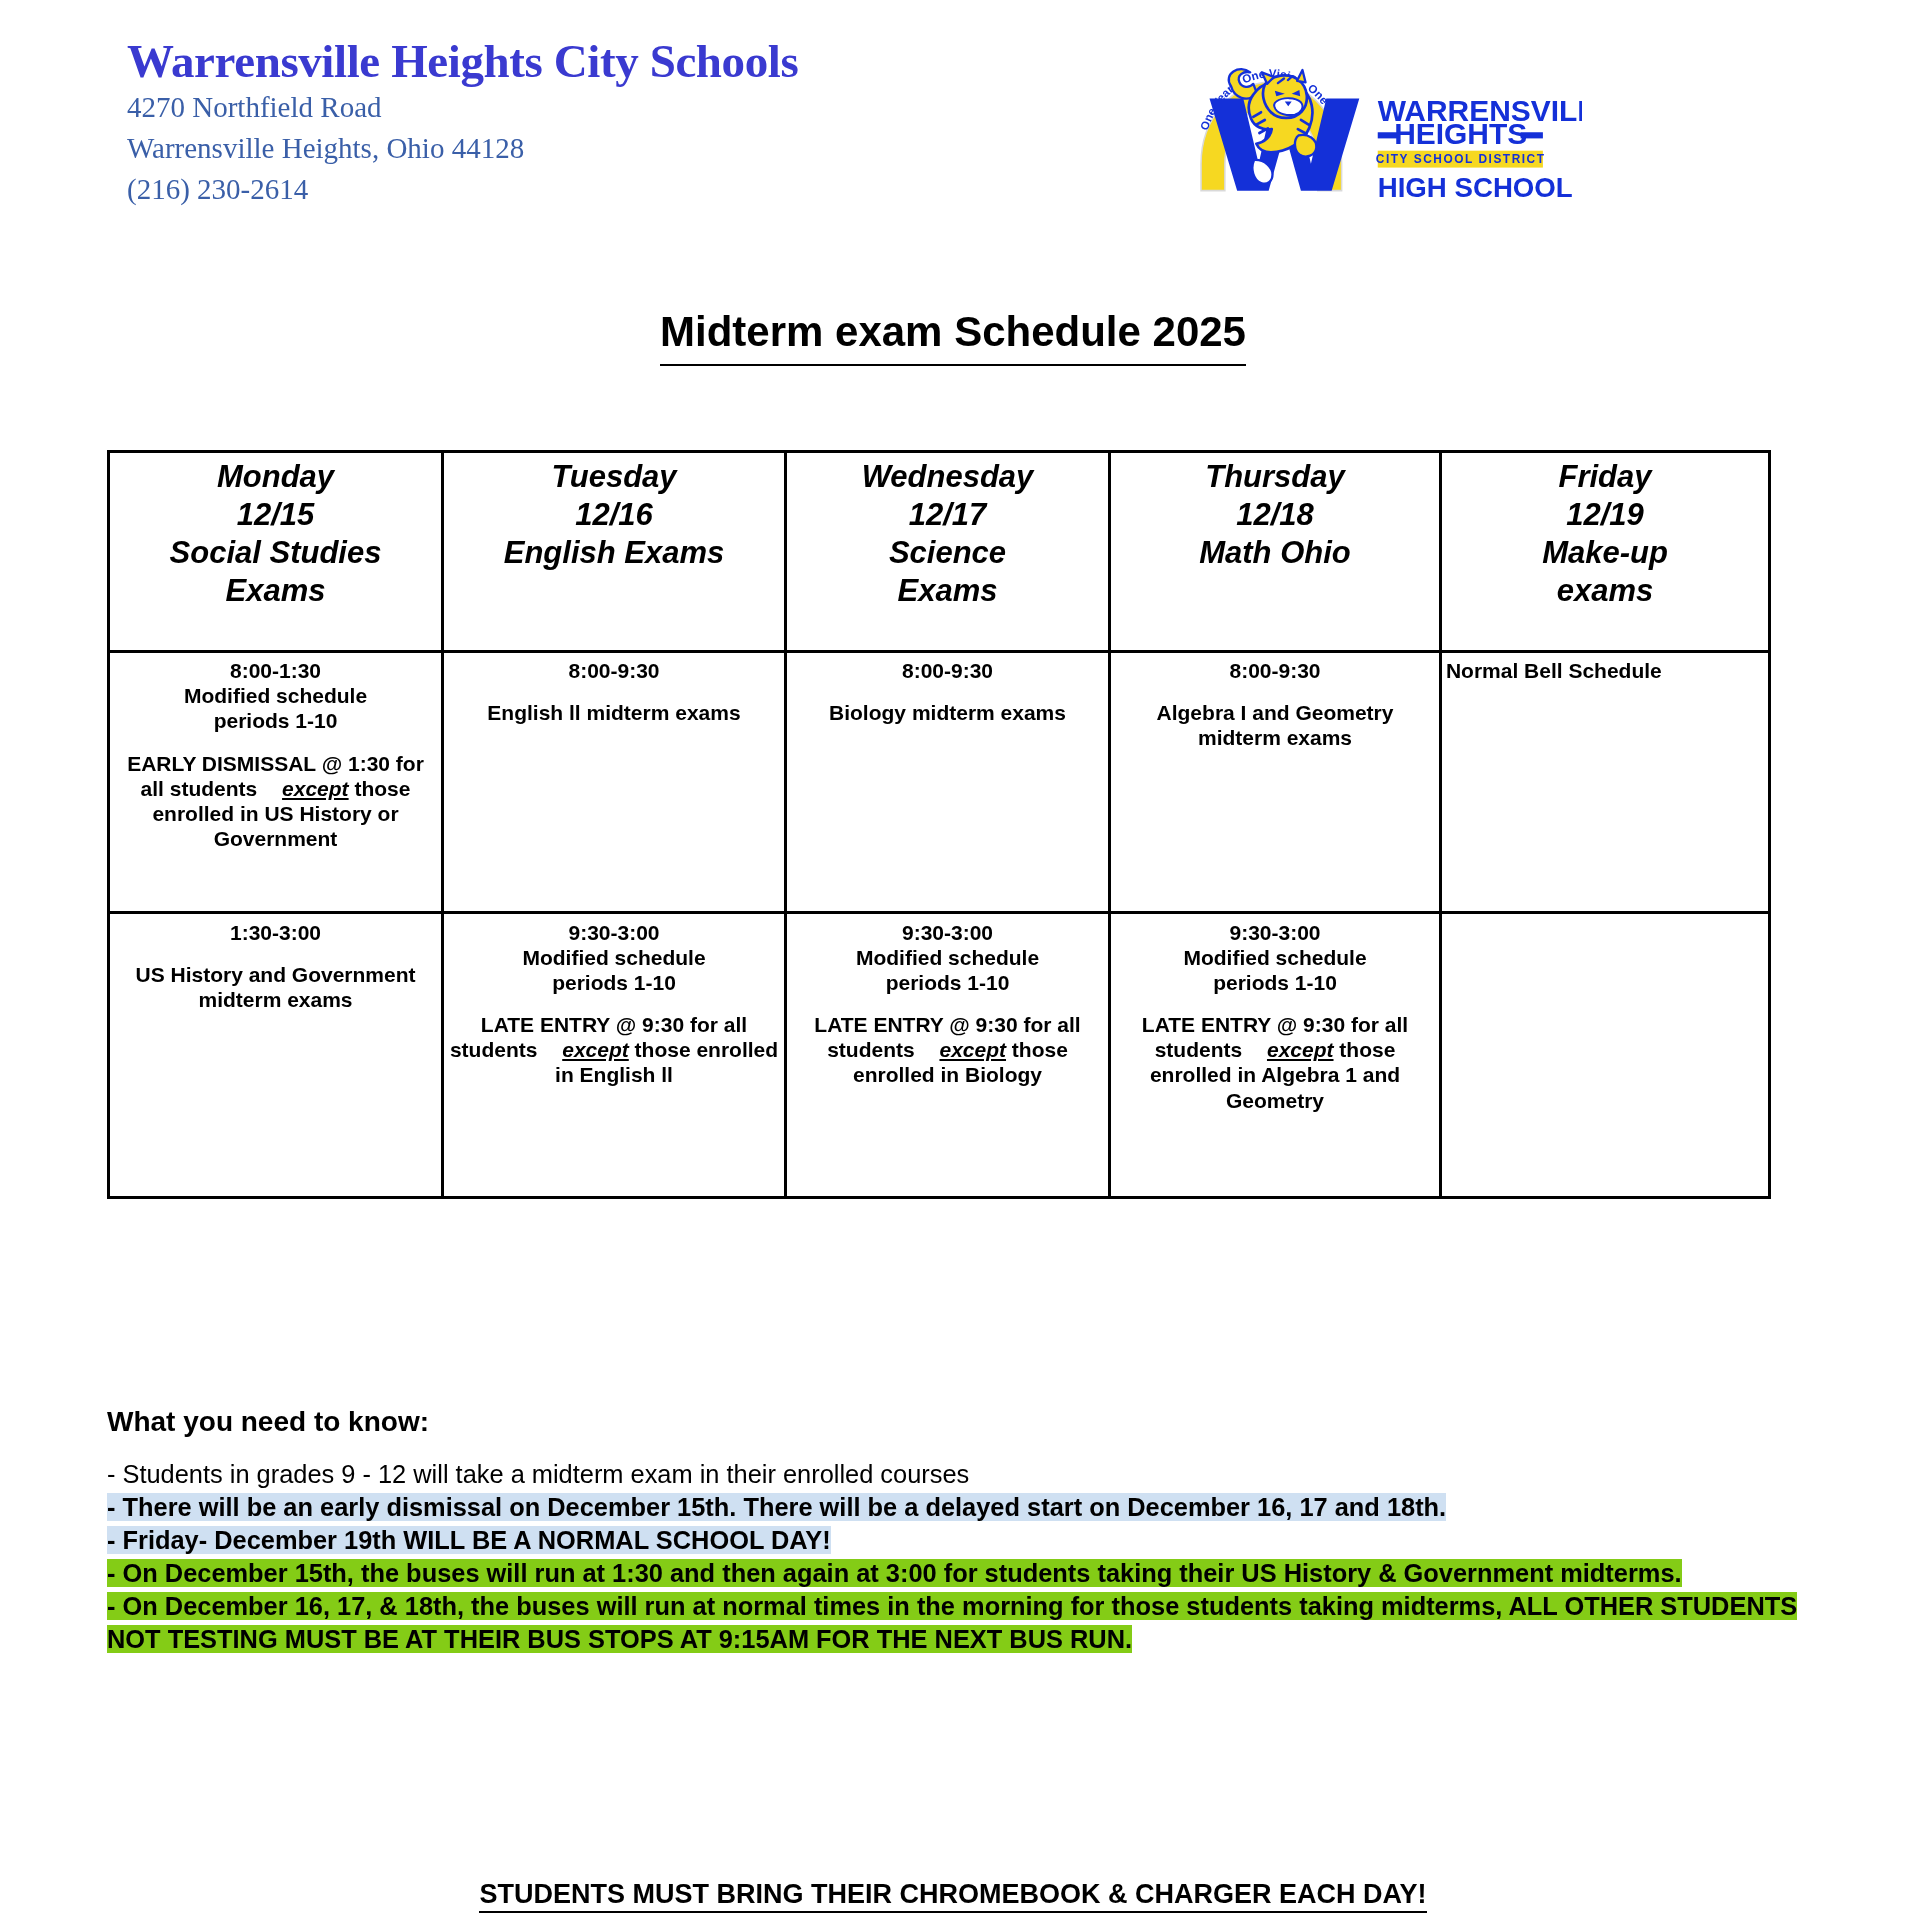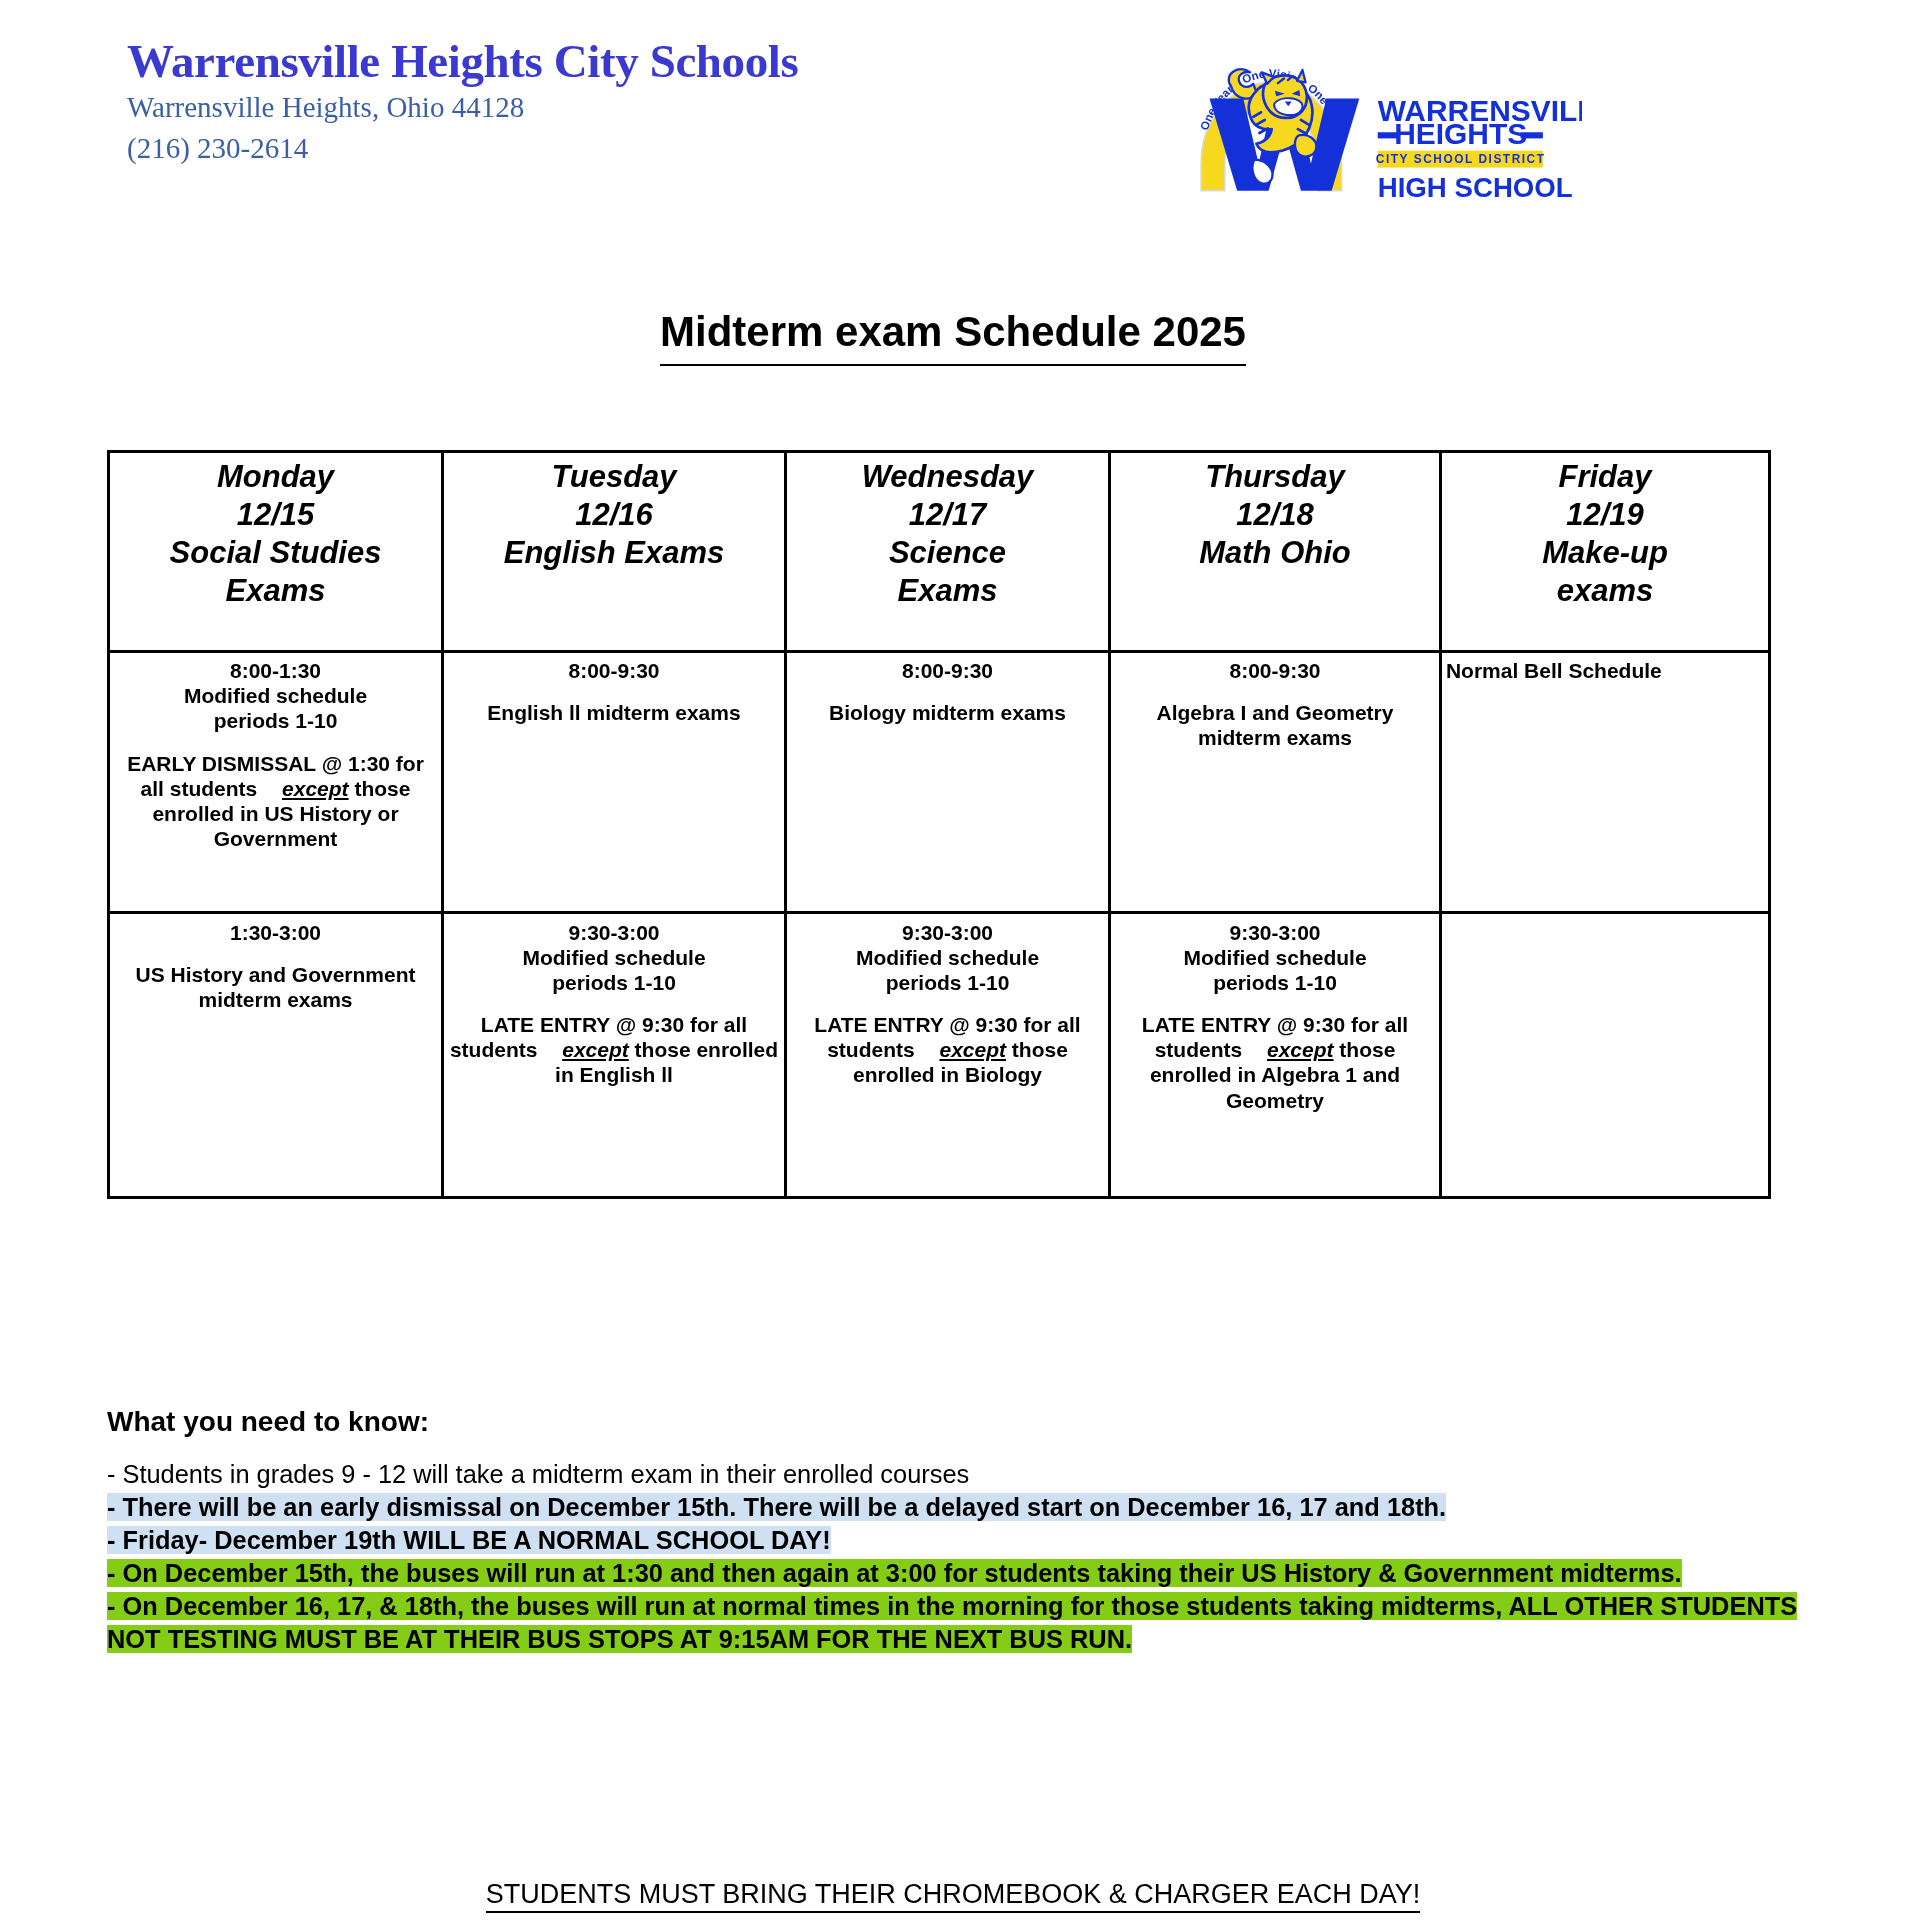--- a/index.html
+++ b/index.html
@@ -100,30 +100,31 @@
   .note-plain { font-weight:normal; }
   .note-bold  { font-weight:bold; }
   .hl-blue  { background:#cfe0f2; box-decoration-break:clone; -webkit-box-decoration-break:clone; }
   .hl-yellow{ background:#84cc16; box-decoration-break:clone; -webkit-box-decoration-break:clone; }
 
   
   .chromebook {
     position:absolute; left:0; top:1879px; width:1906px;
     text-align:center;
     font-size:27px;
-    font-weight:normal;
+    font-weight:bold;
   }
   .chromebook span { border-bottom:2.7px solid #000; padding-bottom:1.9px; }
 </style>
 </head>
 <body>
 
 <div class="letterhead">
   <div class="lh-text">
     <div class="district-name">Warrensville Heights City Schools</div>
+    <div class="lh-line">4270 Northfield Road</div>
     <div class="lh-line">Warrensville Heights, Ohio 44128</div>
     <div class="lh-line">(216) 230-2614</div>
   </div>
 
   <div class="logo">
     <svg width="397" height="169" viewBox="0 0 1030 440" xmlns="http://www.w3.org/2000/svg">
       <defs>
         <path id="arcpath" d="M 48 310 A 175 205 0 0 1 398 310" fill="none"></path>
       </defs>
 

